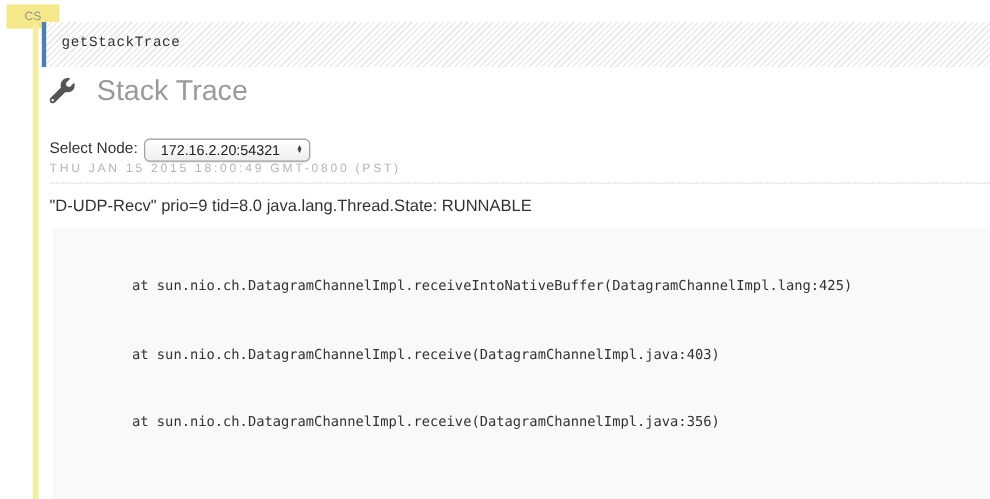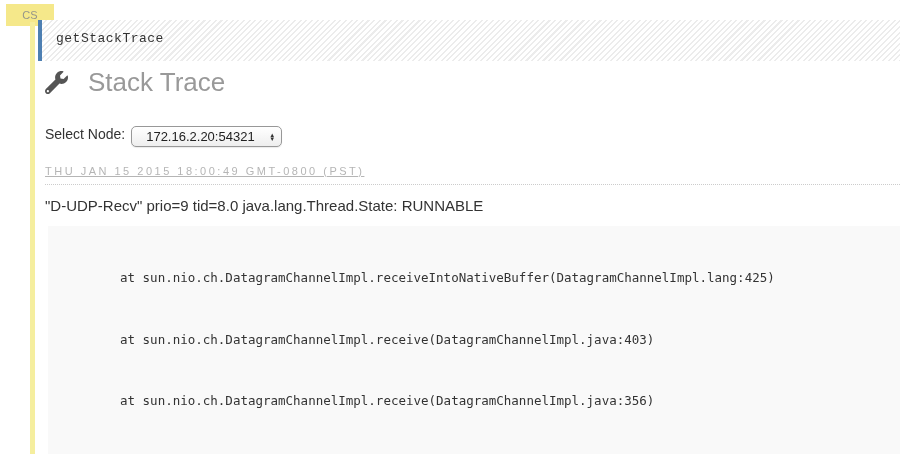--- a/index.html
+++ b/index.html
@@ -48,26 +48,25 @@
     padding: 2px 26px 2px 14px; height: 21px; line-height: 15px;
     box-shadow: 0 1px 1px rgba(0,0,0,0.08);
   }
   .select-arrows {
     position: absolute; right: 7px; top: 50%; transform: translateY(-50%);
     display: flex; flex-direction: column; align-items: center;
     font-size: 6px; line-height: 4.5px; color: #333; pointer-events: none;
   }
 
   .timestamp {
-    margin-top: 18px; padding-bottom: 7px;
+    padding-bottom: 7px;
     font-size: 11px; letter-spacing: 2.5px; color: #b5b5b5;
     text-transform: uppercase;
     border-bottom: 1px dotted #cccccc;
     white-space: nowrap;
-    text-decoration: underline;
   }
 
   .thread-header { margin-top: 12px; font-size: 15px; color: #333333; }
 
   .stack-block {
     margin: 12px 0 0 3px; background: #f9f9f9;
     padding: 1px 0 1px 72px;
     font-family: "DejaVu Sans Mono", "Liberation Mono", monospace;
     font-size: 12.5px; line-height: 20.5px; color: #333333;
     white-space: pre;

